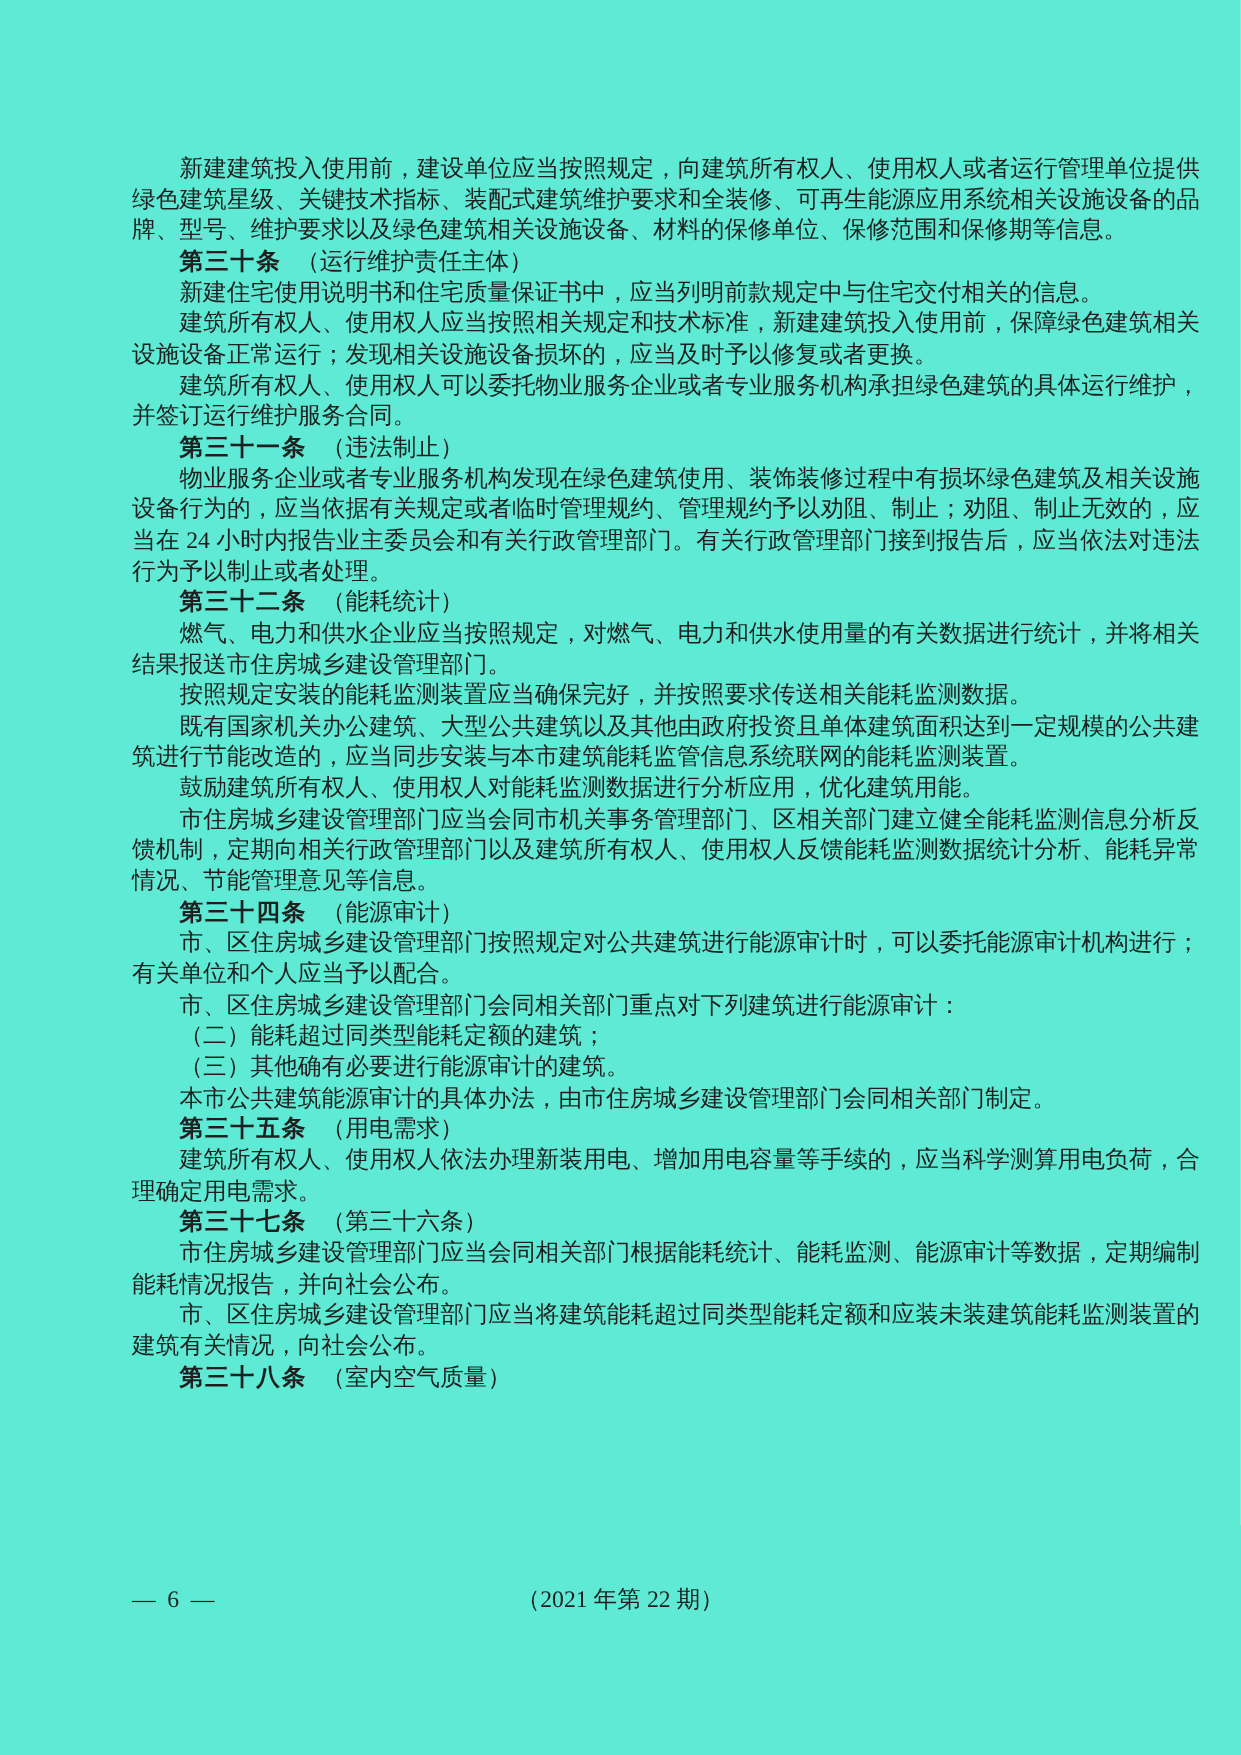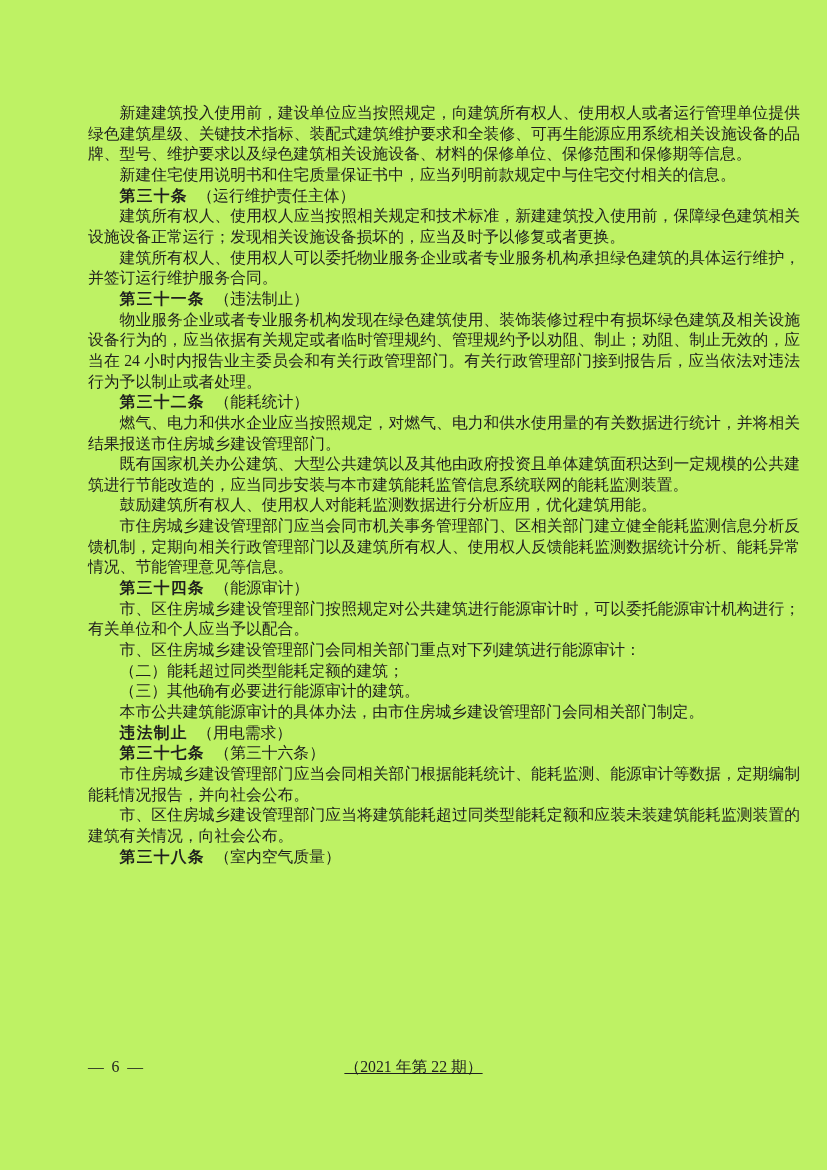--- a/index.html
+++ b/index.html
@@ -8,21 +8,21 @@
     height: 1170px;
     background: #ffffff;
     position: relative;
     font-family: "Liberation Serif", "DejaVu Serif", serif;
     color: #1f1f1f;
     overflow: hidden;
   }
   .page {
     position: absolute;
     inset: 0;
-    background: #bef264;
+    background: #5eead4;
   }
   .content {
     position: absolute;
     left: 88px;
     top: 103px;
     width: 712px;
   }
   .para {
     margin: 0;
     font-size: 15.8px;
@@ -54,48 +54,49 @@
     left: 88px;
     top: 0;
     letter-spacing: 0.12em;
   }
   .issue-label {
     position: absolute;
     left: 0;
     top: 0;
     width: 100%;
     text-align: center;
-    text-decoration: underline;
   }
 </style>
 </head>
 <body>
 
 <div class="page">
 
   <div class="content">
     <p class="para">新建建筑投入使用前，建设单位应当按照规定，向建筑所有权人、使用权人或者运行管理单位提供绿色建筑星级、关键技术指标、装配式建筑维护要求和全装修、可再生能源应用系统相关设施设备的品牌、型号、维护要求以及绿色建筑相关设施设备、材料的保修单位、保修范围和保修期等信息。</p>
+    <p class="para article"><span class="art-num">第三十条</span><span class="art-title">（运行维护责任主体）</span></p>
     <p class="para">新建住宅使用说明书和住宅质量保证书中，应当列明前款规定中与住宅交付相关的信息。</p>
-    <p class="para article"><span class="art-num">第三十条</span><span class="art-title">（运行维护责任主体）</span></p>
     <p class="para">建筑所有权人、使用权人应当按照相关规定和技术标准，新建建筑投入使用前，保障绿色建筑相关设施设备正常运行；发现相关设施设备损坏的，应当及时予以修复或者更换。</p>
     <p class="para">建筑所有权人、使用权人可以委托物业服务企业或者专业服务机构承担绿色建筑的具体运行维护，并签订运行维护服务合同。</p>
     <p class="para article"><span class="art-num">第三十一条</span><span class="art-title">（违法制止）</span></p>
     <p class="para">物业服务企业或者专业服务机构发现在绿色建筑使用、装饰装修过程中有损坏绿色建筑及相关设施设备行为的，应当依据有关规定或者临时管理规约、管理规约予以劝阻、制止；劝阻、制止无效的，应当在 24 小时内报告业主委员会和有关行政管理部门。有关行政管理部门接到报告后，应当依法对违法行为予以制止或者处理。</p>
     <p class="para article"><span class="art-num">第三十二条</span><span class="art-title">（能耗统计）</span></p>
     <p class="para">燃气、电力和供水企业应当按照规定，对燃气、电力和供水使用量的有关数据进行统计，并将相关结果报送市住房城乡建设管理部门。</p>
+    <p class="para">按照规定安装的能耗监测装置应当确保完好，并按照要求传送相关能耗监测数据。</p>
     <p class="para">既有国家机关办公建筑、大型公共建筑以及其他由政府投资且单体建筑面积达到一定规模的公共建筑进行节能改造的，应当同步安装与本市建筑能耗监管信息系统联网的能耗监测装置。</p>
     <p class="para">鼓励建筑所有权人、使用权人对能耗监测数据进行分析应用，优化建筑用能。</p>
     <p class="para">市住房城乡建设管理部门应当会同市机关事务管理部门、区相关部门建立健全能耗监测信息分析反馈机制，定期向相关行政管理部门以及建筑所有权人、使用权人反馈能耗监测数据统计分析、能耗异常情况、节能管理意见等信息。</p>
     <p class="para article"><span class="art-num">第三十四条</span><span class="art-title">（能源审计）</span></p>
     <p class="para">市、区住房城乡建设管理部门按照规定对公共建筑进行能源审计时，可以委托能源审计机构进行；有关单位和个人应当予以配合。</p>
     <p class="para">市、区住房城乡建设管理部门会同相关部门重点对下列建筑进行能源审计：</p>
     <p class="para">（二）能耗超过同类型能耗定额的建筑；</p>
     <p class="para">（三）其他确有必要进行能源审计的建筑。</p>
     <p class="para">本市公共建筑能源审计的具体办法，由市住房城乡建设管理部门会同相关部门制定。</p>
-    <p class="para article"><span class="art-num">违法制止</span><span class="art-title">（用电需求）</span></p>
+    <p class="para article"><span class="art-num">第三十五条</span><span class="art-title">（用电需求）</span></p>
+    <p class="para">建筑所有权人、使用权人依法办理新装用电、增加用电容量等手续的，应当科学测算用电负荷，合理确定用电需求。</p>
     <p class="para article"><span class="art-num">第三十七条</span><span class="art-title">（第三十六条）</span></p>
     <p class="para">市住房城乡建设管理部门应当会同相关部门根据能耗统计、能耗监测、能源审计等数据，定期编制能耗情况报告，并向社会公布。</p>
     <p class="para">市、区住房城乡建设管理部门应当将建筑能耗超过同类型能耗定额和应装未装建筑能耗监测装置的建筑有关情况，向社会公布。</p>
     <p class="para article"><span class="art-num">第三十八条</span><span class="art-title">（室内空气质量）</span></p>
   </div>
 
   <div class="footer">
     <span class="page-number">— 6 —</span>
     <span class="issue-label">（2021 年第 22 期）</span>
   </div>

